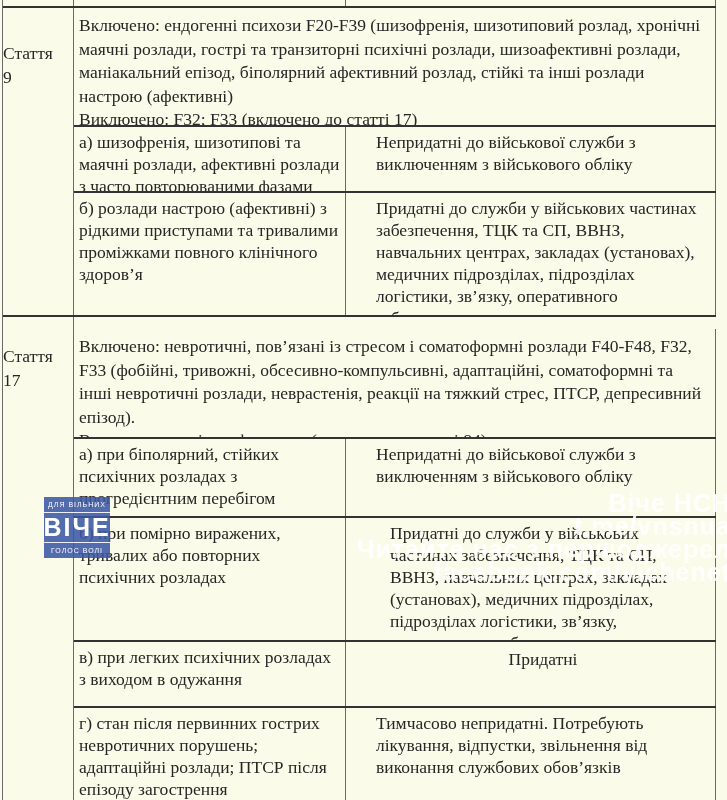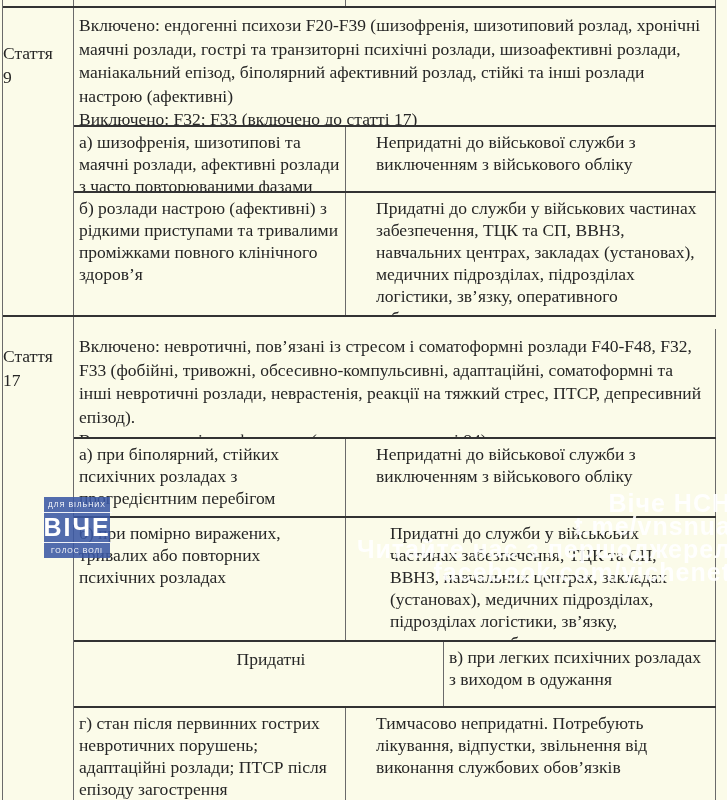--- a/index.html
+++ b/index.html
@@ -154,22 +154,22 @@
         </div>
         <div class="row h-a17">
           <div class="cell c-crit">а) при біполярний, стійких психічних розладах з прогредієнтним перебігом</div>
           <div class="cell c-verd">Непридатні до військової служби з виключенням з військового обліку</div>
         </div>
         <div class="row h-b17">
           <div class="cell c-crit">б) при помірно виражених, тривалих або повторних психічних розладах</div>
           <div class="cell c-verd">Придатні до служби у військових частинах забезпечення, ТЦК та СП, ВВНЗ, навчальних центрах, закладах (установах), медичних підрозділах, підрозділах логістики, зв’язку, оперативного забезпечення, охорони</div>
         </div>
         <div class="row h-v17">
+          <div class="cell c-crit">в) при легких психічних розладах з виходом в одужання</div>
           <div class="cell c-verd center">Придатні</div>
-          <div class="cell c-crit">в) при легких психічних розладах з виходом в одужання</div>
         </div>
         <div class="row h-g17 last">
           <div class="cell c-crit">г) стан після первинних гострих невротичних порушень; адаптаційні розлади; ПТСР після епізоду загострення</div>
           <div class="cell c-verd">Тимчасово непридатні. Потребують лікування, відпустки, звільнення від виконання службових обов’язків</div>
         </div>
       </div>
     </div>
 
   </div>
 

